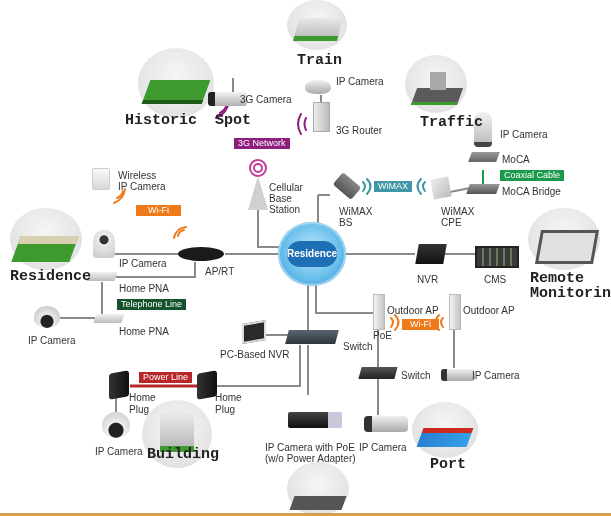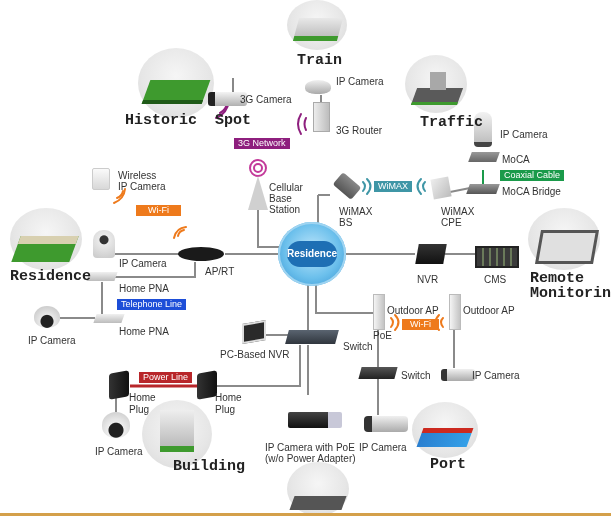--- a/index.html
+++ b/index.html
@@ -176,21 +176,21 @@
 <div class="dev" style="left:102px;top:412px;width:28px;height:26px;border-radius:50% 50% 45% 45%;background:radial-gradient(circle at 50% 70%,#222 0 7px,#eeeeee 8px,#c4c4c4 100%);"></div>
 
 <div class="dev" style="left:288px;top:412px;width:40px;height:16px;background:linear-gradient(#444,#111);border-right:14px solid #c8c8d8;border-radius:2px;"></div>
 
 <div class="big" style="left:297px;top:52px;">Train</div>
 <div class="big" style="left:125px;top:112px;white-space:pre;">Historic  Spot</div>
 <div class="big" style="left:420px;top:114px;">Traffic</div>
 <div class="big" style="left:10px;top:268px;">Residence</div>
 <div class="big" style="left:530px;top:270px;text-align:right;">Remote</div>
 <div class="big" style="left:530px;top:285px;">Monitoring</div>
-<div class="big" style="left:147px;top:458px;margin-left:26px;">Building</div>
+<div class="big" style="left:147px;top:446px;">Building</div>
 <div class="big" style="left:430px;top:456px;">Port</div>
 
 <div class="lbl" style="left:336px;top:76px;">IP Camera</div>
 <div class="lbl" style="left:336px;top:125px;">3G Router</div>
 <div class="lbl" style="left:240px;top:94px;">3G Camera</div>
 <div class="lbl" style="left:500px;top:129px;">IP Camera</div>
 <div class="lbl" style="left:502px;top:154px;">MoCA</div>
 <div class="lbl" style="left:502px;top:186px;">MoCA Bridge</div>
 <div class="lbl" style="left:269px;top:182px;">Cellular</div>
 <div class="lbl" style="left:269px;top:193px;">Base</div>
@@ -221,17 +221,17 @@
 <div class="lbl" style="left:215px;top:392px;">Home</div>
 <div class="lbl" style="left:215px;top:404px;">Plug</div>
 <div class="lbl" style="left:95px;top:446px;">IP Camera</div>
 <div class="lbl" style="left:265px;top:442px;">IP Camera with PoE</div>
 <div class="lbl" style="left:265px;top:453px;">(w/o Power Adapter)</div>
 
 <div class="badge" style="left:234px;top:138px;background:#8e1f7e;">3G Network</div>
 <div class="badge" style="left:500px;top:170px;background:#1a9a4a;">Coaxial Cable</div>
 <div class="badge" style="left:374px;top:181px;background:#3f96a6;">WiMAX</div>
 <div class="badge" style="left:136px;top:205px;background:#ee7a1c;padding:0 12px;">Wi-Fi</div>
-<div class="badge" style="left:117px;top:299px;background:#1d4ed8;">Telephone Line</div>
+<div class="badge" style="left:117px;top:299px;background:#14532d;">Telephone Line</div>
 <div class="badge" style="left:402px;top:319px;background:#ee7a1c;padding:0 8px;">Wi-Fi</div>
 <div class="badge" style="left:139px;top:372px;background:#b8262a;">Power Line</div>
 
 <div class="bottom-line" style="background:#d4a04a;"></div>
 
 </body></html>

